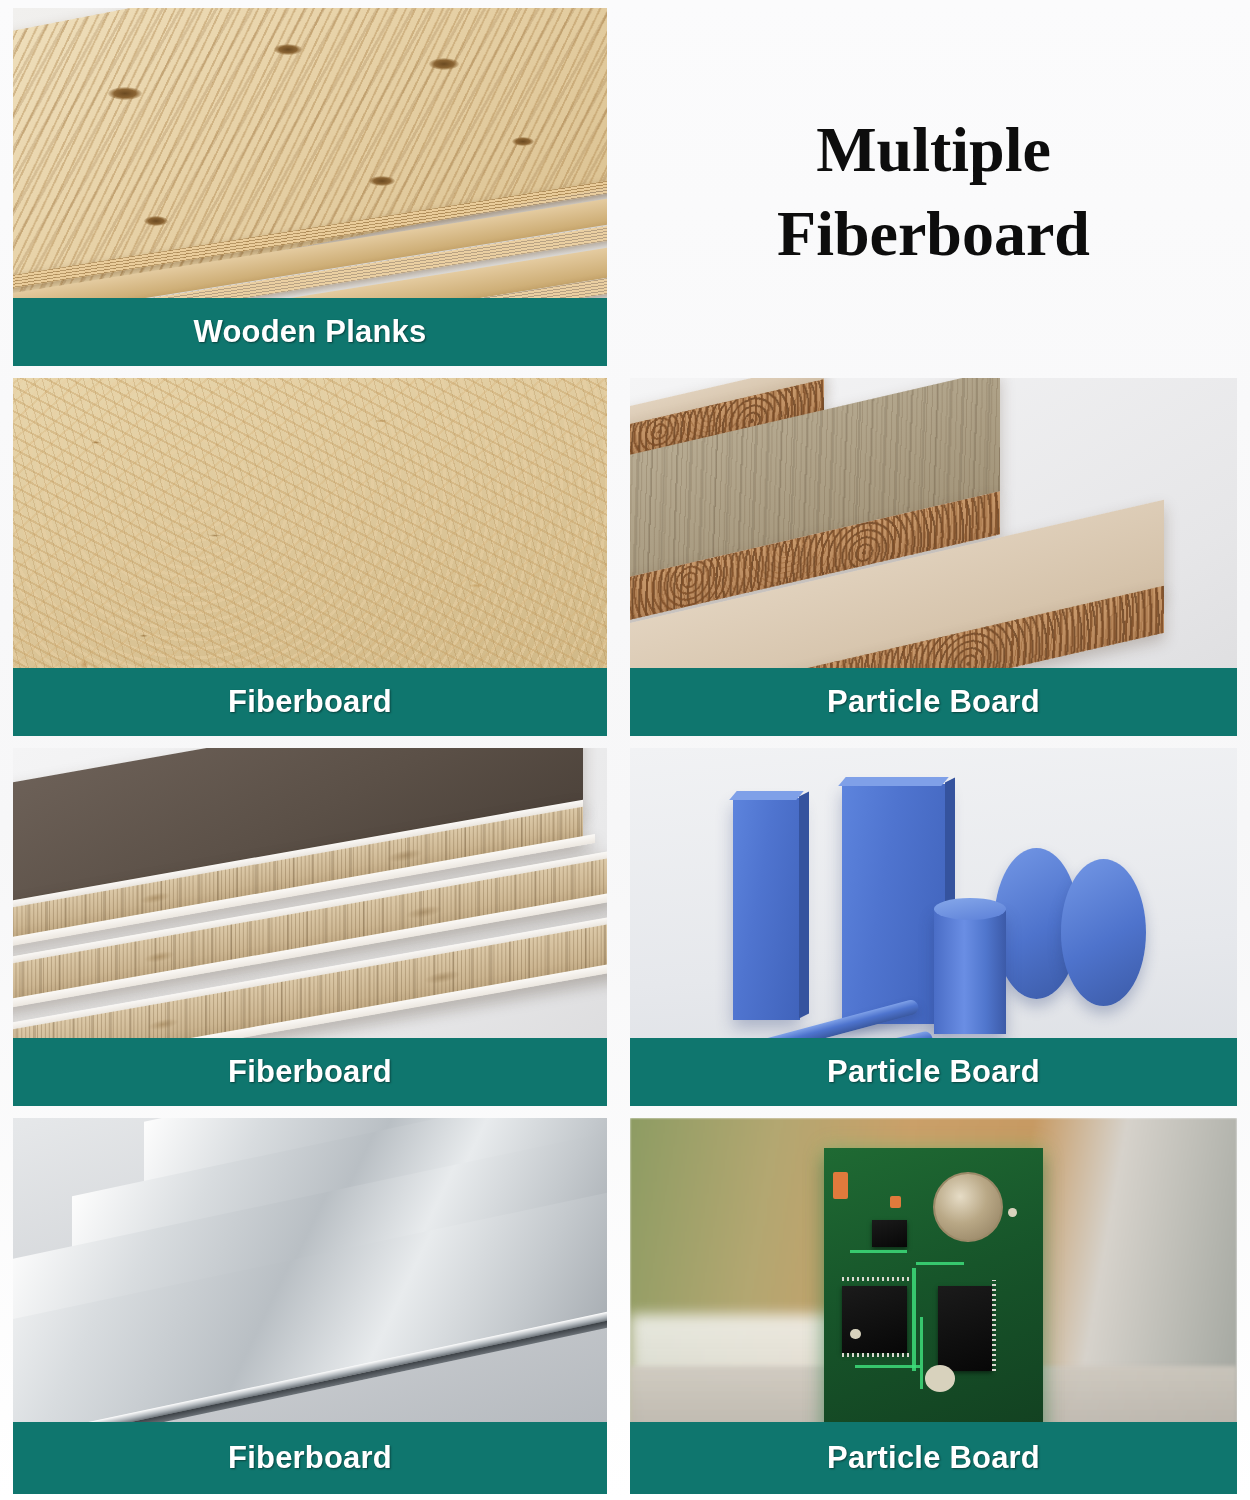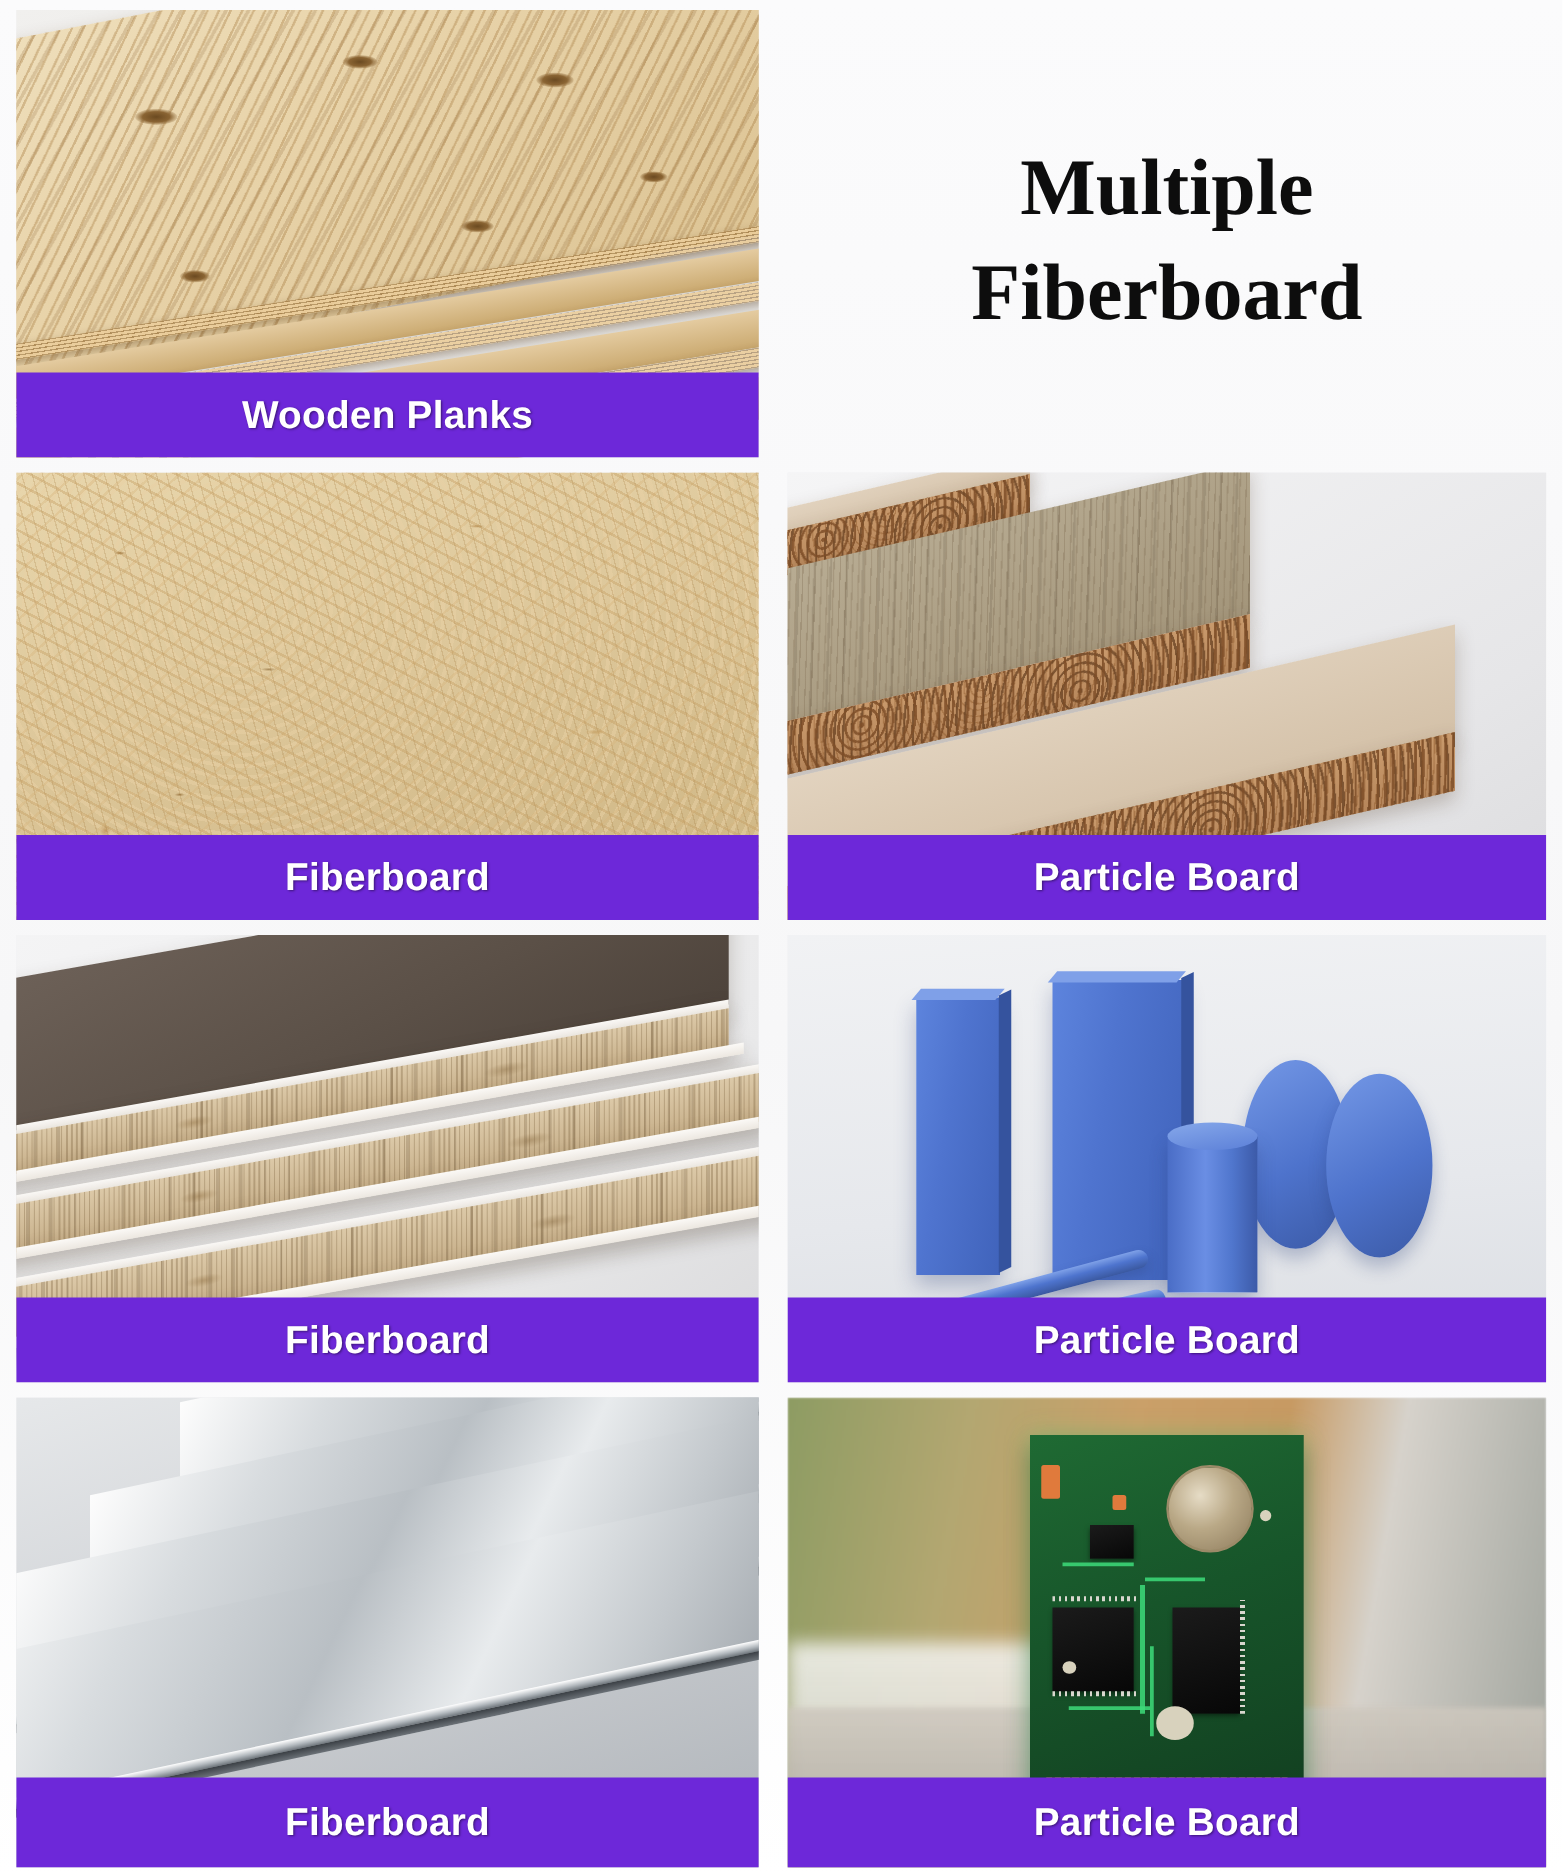--- a/index.html
+++ b/index.html
@@ -15,21 +15,21 @@
     background:linear-gradient(180deg,#fbfbfc 0%,#f7f7f8 55%,#ffffff 100%);
   }
   .grid{
     position:absolute;
     left:13px;top:8px;width:1224px;height:1486px;
   }
   .cell{position:absolute;overflow:hidden;background:#f2f2f3;}
   .photo{position:absolute;left:0;top:0;right:0;bottom:0;overflow:hidden;}
   .caption{
     position:absolute;left:0;right:0;bottom:0;
-    background:#6d28d9;
+    background:#0f766e;
     color:#ffffff;
     text-align:center;
     font-weight:600;
     letter-spacing:.2px;
     display:flex;align-items:center;justify-content:center;
     text-shadow:1px 1px 2px rgba(0,0,0,.45);
   }
 
   
   .title-cell{

